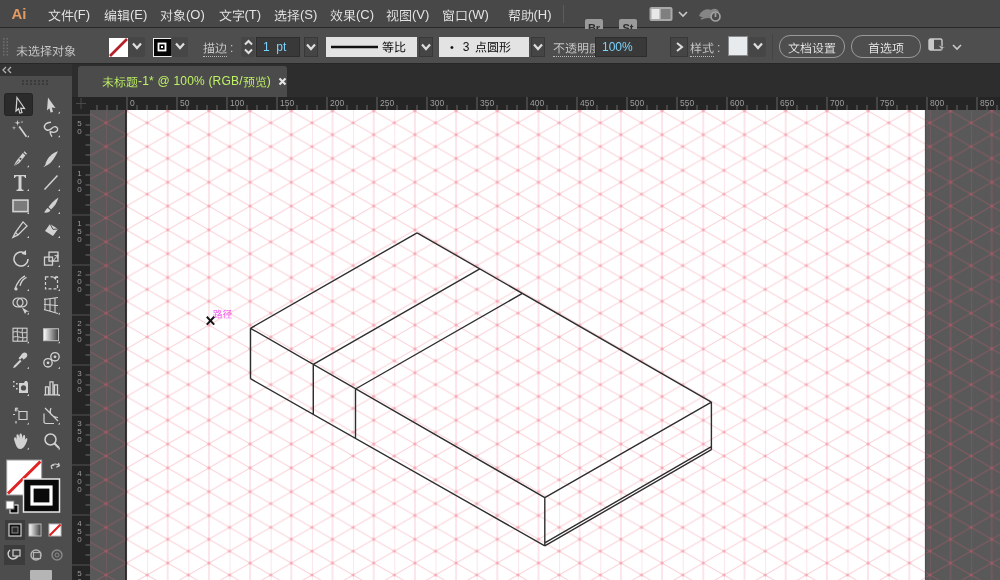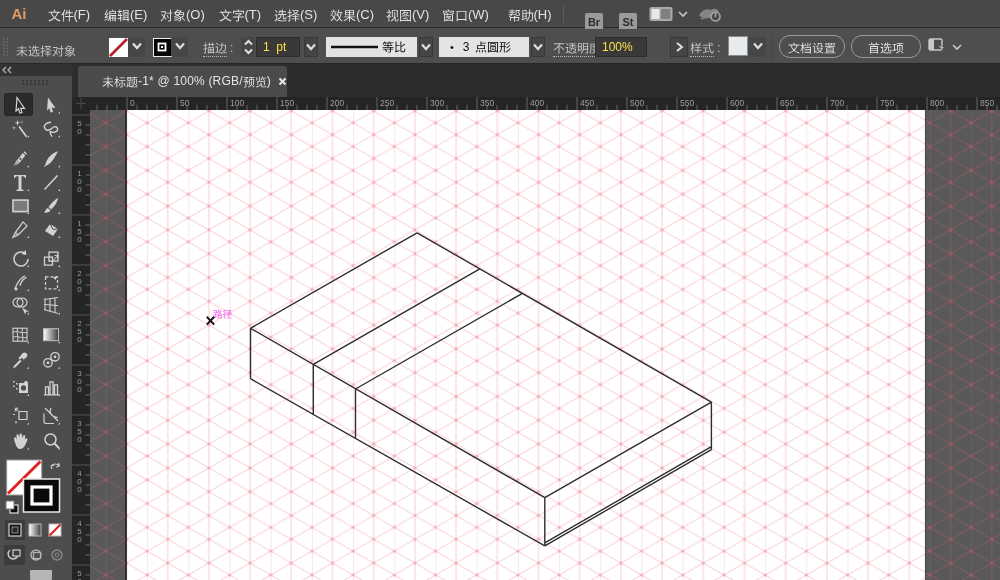--- a/index.html
+++ b/index.html
@@ -1,34 +1,34 @@
 <!DOCTYPE html>
 <html><head><meta charset="utf-8"><style>
 * {margin:0;padding:0;box-sizing:border-box}
 html,body {width:1000px;height:580px;overflow:hidden;background:#4d4d4d;font-family:"Liberation Sans",sans-serif}
 #stage {position:relative;width:808px;height:580px}
 svg.zh {display:inline-block;fill:currentColor}
 #menubar {position:absolute;left:0;top:0;width:1000px;height:28px;background:#484848;border-bottom:1px solid #2a2a2a;color:#e3e3e3}
 #ailogo {position:absolute;left:8px;top:3px;width:22px;height:22px;font-weight:bold;font-size:15px;color:#e39a62;text-align:center;line-height:22px}
 .mi {position:absolute;top:7px;font-size:13px;white-space:nowrap}
 .mi span {letter-spacing:0}
-.appbtn {position:absolute;top:13px;width:18px;height:18px;background:#9a9a9a;color:#2d2d2d;border-radius:2px;font-size:11px;font-weight:bold;text-align:center;line-height:18px}
+.appbtn {position:absolute;top:19px;width:18px;height:18px;background:#9a9a9a;color:#2d2d2d;border-radius:2px;font-size:11px;font-weight:bold;text-align:center;line-height:18px}
 #ctrlbar {position:absolute;left:0;top:29px;width:1000px;height:35px;background:#4e4e4e;border-bottom:1px solid #272727;color:#c9c9c9}
 .sw {position:absolute;border:1px solid #8a8a8a}
 .sw svg {display:block}
 .lbl {position:absolute;top:12px;font-size:12px;color:#c9c9c9;white-space:nowrap}
 .lbl .ul {border-bottom:1px dotted #b9b9b9;padding-bottom:1px}
 .lbl .colon {margin-left:3px}
-.field {position:absolute;top:8px;height:20px;background:#393939;border:1px solid #2d2d2d;color:#fde047;font-size:12px;line-height:19px;padding-left:6px}
+.field {position:absolute;top:8px;height:20px;background:#393939;border:1px solid #2d2d2d;color:#7dd3fc;font-size:12px;line-height:19px;padding-left:6px}
 .chevbox {position:absolute;height:20px;background:#454545;border:1px solid #383838;display:flex;align-items:center;justify-content:center}
 .litebox {position:absolute;top:8px;height:20px;background:#e3e3e3;color:#111;display:flex;align-items:center;white-space:nowrap}
 .litebox svg {display:block}
 .btn {position:absolute;top:6px;height:23px;border:1px solid #9a9a9a;border-radius:11px;color:#e3e3e3;text-align:center;line-height:21px}
 #tabbar {position:absolute;left:72px;top:64px;width:928px;height:33px;background:#2d2d2d}
-#tab {position:absolute;left:6px;top:2px;width:209px;height:31px;background:#4b4b4b;color:#e5e5e5;font-size:12px;letter-spacing:-0.2px;line-height:30px;padding-left:24px;border-radius:3px 3px 0 0;white-space:nowrap}
+#tab {position:absolute;left:6px;top:2px;width:209px;height:31px;background:#4b4b4b;color:#bef264;font-size:12px;letter-spacing:-0.2px;line-height:30px;padding-left:24px;border-radius:3px 3px 0 0;white-space:nowrap}
 #tab .lat {letter-spacing:0.2px}
 
 #toolbar {position:absolute;left:0;top:64px}
 #hruler {position:absolute;left:72px;top:97px}
 #vruler {position:absolute;left:72px;top:110px}
 #canvas {position:absolute;left:90px;top:110px}
 #leftcol {position:absolute;left:0;top:64px;width:72px;height:516px;background:#4d4d4d}
 </style></head><body>
 <div id="stage">
 <svg width="0" height="0" style="position:absolute">

